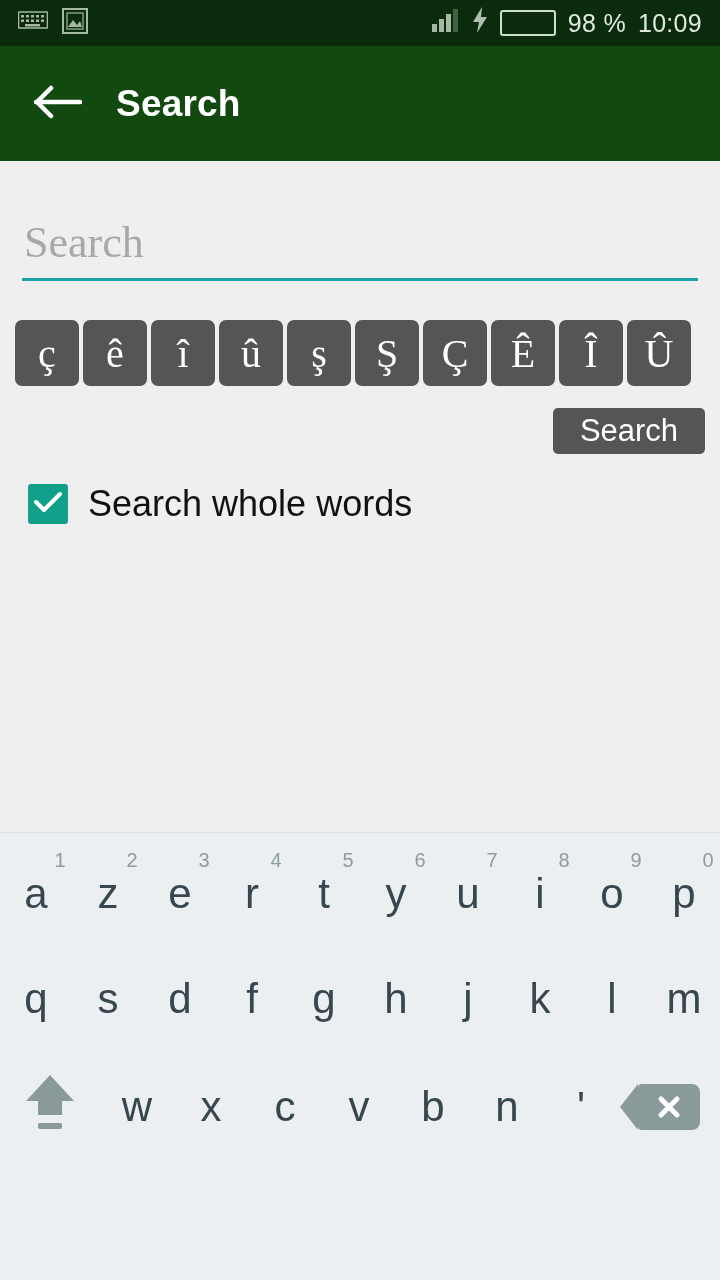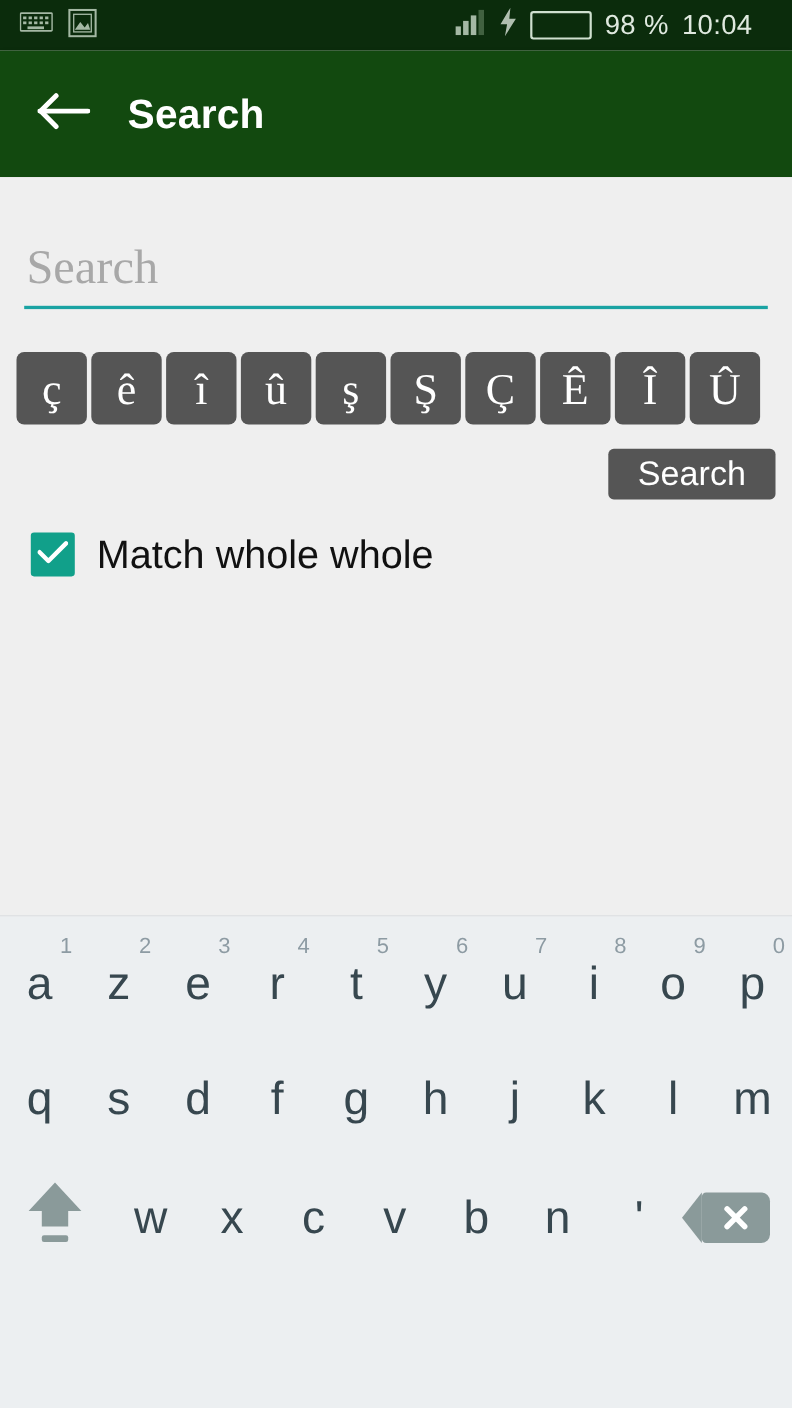--- a/index.html
+++ b/index.html
@@ -13,21 +13,21 @@
 
   
   .statusbar {
     position: absolute; top: 0; left: 0; width: 720px; height: 46px;
     background: #0b2c0c;
     display: flex; align-items: center;
   }
   .sb-left { display: flex; align-items: center; gap: 14px; padding-left: 18px; }
   .sb-right {
     margin-left: auto; display: flex; align-items: center; gap: 12px;
-    padding-right: 36px; color: #d6e3d6; font-size: 25px; letter-spacing: .3px;
+    padding-right: 18px; color: #d6e3d6; font-size: 25px; letter-spacing: .3px;
   }
   .sb-icon { opacity: .78; display: block; }
   .sb-txt { color: #dfe9df; font-size: 25px; white-space: nowrap; }
   .batt {
     width: 56px; height: 26px; border: 2px solid #cfe0cf; border-radius: 3px;
     padding: 2px; position: relative;
   }
   .batt-fill { height: 100%; width: 97%; background: #3bb54a; border-radius: 1px; }
 
   
@@ -160,21 +160,21 @@
             <rect x="21" y="1" width="5" height="23" fill="#51704f"></rect>
           </svg>
       </span>
       <span class="sb-icon">
         <svg width="16" height="26" viewBox="0 0 16 26">
             <path d="M10 0 L1 15 H7 L5 26 L15 10 H9 Z" fill="#dfe9df"></path>
           </svg>
       </span>
       <span class="batt"><span class="batt-fill"></span></span>
       <span class="sb-txt">98 %</span>
-      <span class="sb-txt">10:04</span>
+      <span class="sb-txt">10:09</span>
     </div>
   </div>
 
   <div class="appbar">
     <div class="back-btn">
       <span>
         <svg width="48" height="34" viewBox="0 0 48 34">
             <path d="M2 17 H46" stroke="#fff" stroke-width="4.5" stroke-linecap="round"></path>
             <path d="M17 3 L3 17 L17 31" fill="none" stroke="#fff" stroke-width="4.5" stroke-linecap="round" stroke-linejoin="round"></path>
           </svg>
@@ -206,21 +206,21 @@
     <button class="search-btn">Search</button>
 
     <div class="checkrow">
       <span class="checkbox">
         <span>
           <svg width="28" height="22" viewBox="0 0 28 22">
               <path d="M2 11 L10 19 L26 3" fill="none" stroke="#fff" stroke-width="4" stroke-linecap="round" stroke-linejoin="round"></path>
             </svg>
         </span>
       </span>
-      <span class="check-label">Match whole whole</span>
+      <span class="check-label">Search whole words</span>
     </div>
 
   </div>
 
   <div class="keyboard">
 
     <div class="krow r1">
       <div class="key" style="left:0px;   width:72px;">
           <span class="alt">1</span>
           <span class="glyph">a</span>

